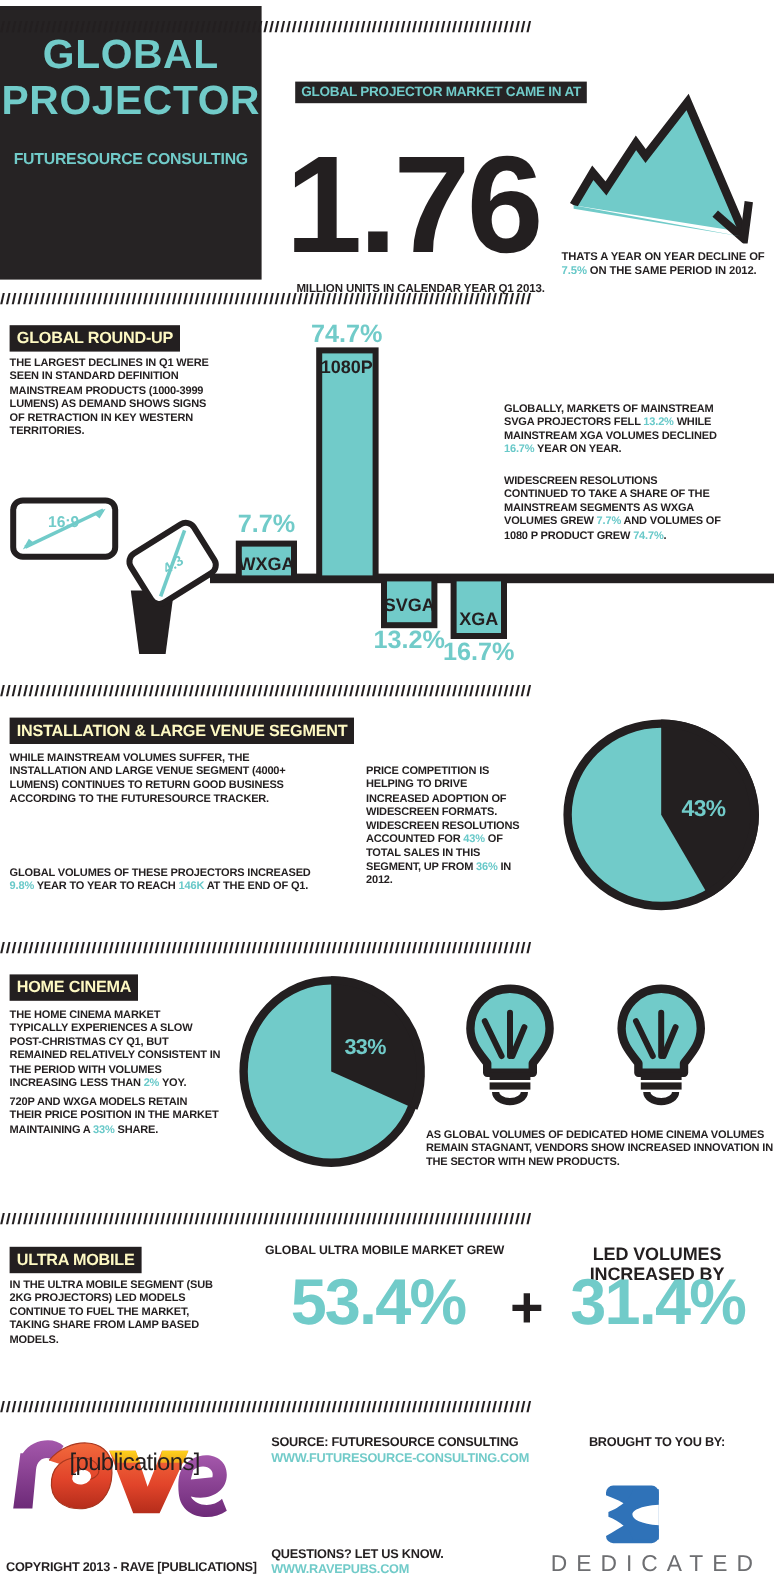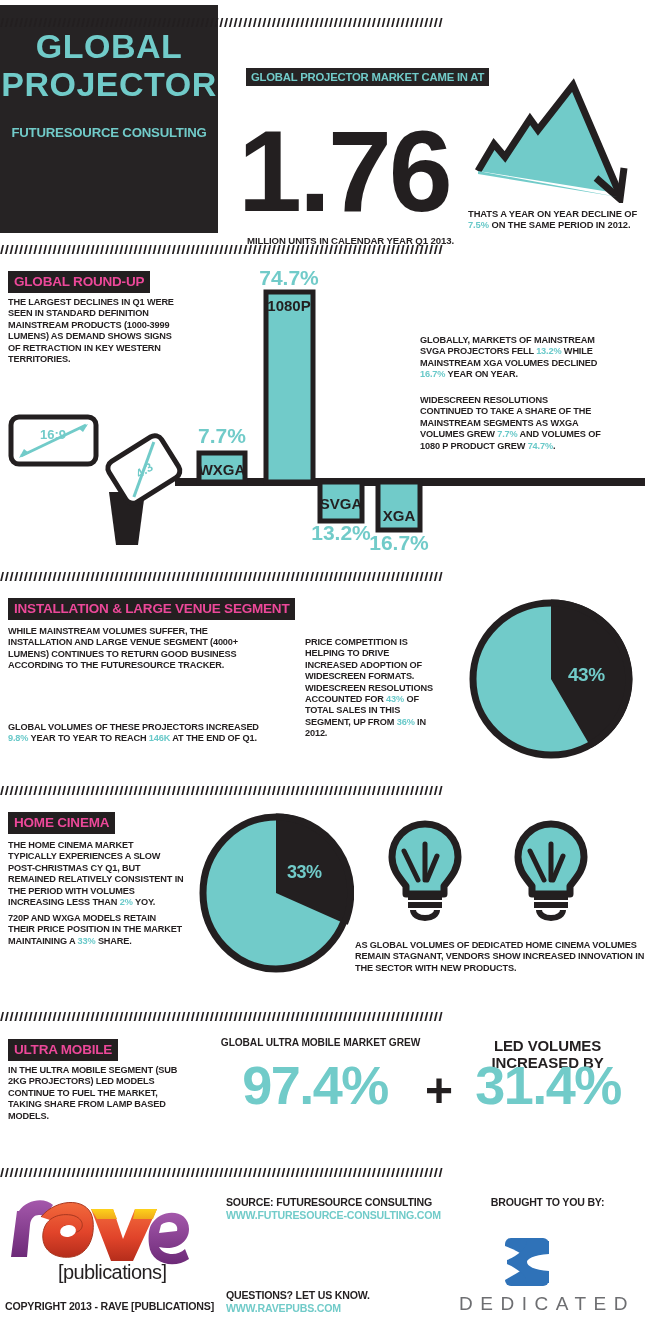--- a/index.html
+++ b/index.html
@@ -37,21 +37,21 @@
     color: #231f20;
     letter-spacing: 0.6px;
     white-space: nowrap;
     font-family: "Liberation Sans", sans-serif;
   }
   .divider span { display: block; transform: scaleY(0.85); }
 
   .sect-tag {
     display: inline-block;
     background: #231f20;
-    color: #ec4899;
+    color: #fef9c3;
     font-weight: bold;
     font-size: 13.5px;
     letter-spacing: -0.2px;
     padding: 3px 6px 4px 6px;
     text-transform: uppercase;
     white-space: nowrap;
   }
 
   
   #header-block {
@@ -196,21 +196,21 @@
   }
   #um-value-2 {
     position: absolute; left: 452px; top: 1055px; width: 192px;
     font-size: 54px; line-height: 60px; font-weight: bold;
     color: #71cbc9; text-align: center; letter-spacing: -1.5px;
   }
 
   
   #rave-logo { position: absolute; left: 5px; top: 1187px; width: 190px; height: 95px; }
   #rave-pubs {
-    position: absolute; left: 58px; top: 1261px;
+    position: absolute; left: 58px; top: 1208px;
     font-size: 20px; font-weight: normal; letter-spacing: -0.6px;
     color: #231f20;
     font-family: "Liberation Sans", sans-serif;
   }
   #rave-copy {
     position: absolute; left: 5px; top: 1300px;
     font-size: 10.6px; font-weight: bold; letter-spacing: -0.2px;
     text-transform: uppercase;
   }
   #src-line1 {
@@ -386,21 +386,21 @@
 
 <div id="cinema-text-3" class="body-copy">AS GLOBAL VOLUMES OF DEDICATED HOME CINEMA VOLUMES REMAIN STAGNANT, VENDORS SHOW INCREASED INNOVATION IN THE SECTOR WITH NEW PRODUCTS.</div>
 
 <div class="divider" style="top:1010px">
     <span>/////////////////////////////////////////////////////////////////////////////////////////////</span>
   </div>
 
 <div id="um-tag" class="sect-tag">ULTRA MOBILE</div>
 <div id="um-text" class="body-copy">IN THE ULTRA MOBILE SEGMENT (SUB 2KG PROJECTORS) LED MODELS CONTINUE TO FUEL THE MARKET, TAKING SHARE FROM LAMP BASED MODELS.</div>
 <div id="um-label-1">GLOBAL ULTRA MOBILE MARKET GREW</div>
-<div id="um-value-1">97.4%</div>
+<div id="um-value-1">53.4%</div>
 <div id="um-plus">+</div>
 <div id="um-label-2">LED VOLUMES INCREASED BY</div>
 <div id="um-value-2">31.4%</div>
 
 <div class="divider" style="top:1166px">
     <span>/////////////////////////////////////////////////////////////////////////////////////////////</span>
   </div>
 
 <svg id="rave-logo" viewBox="0 0 190 95">
   <defs>

